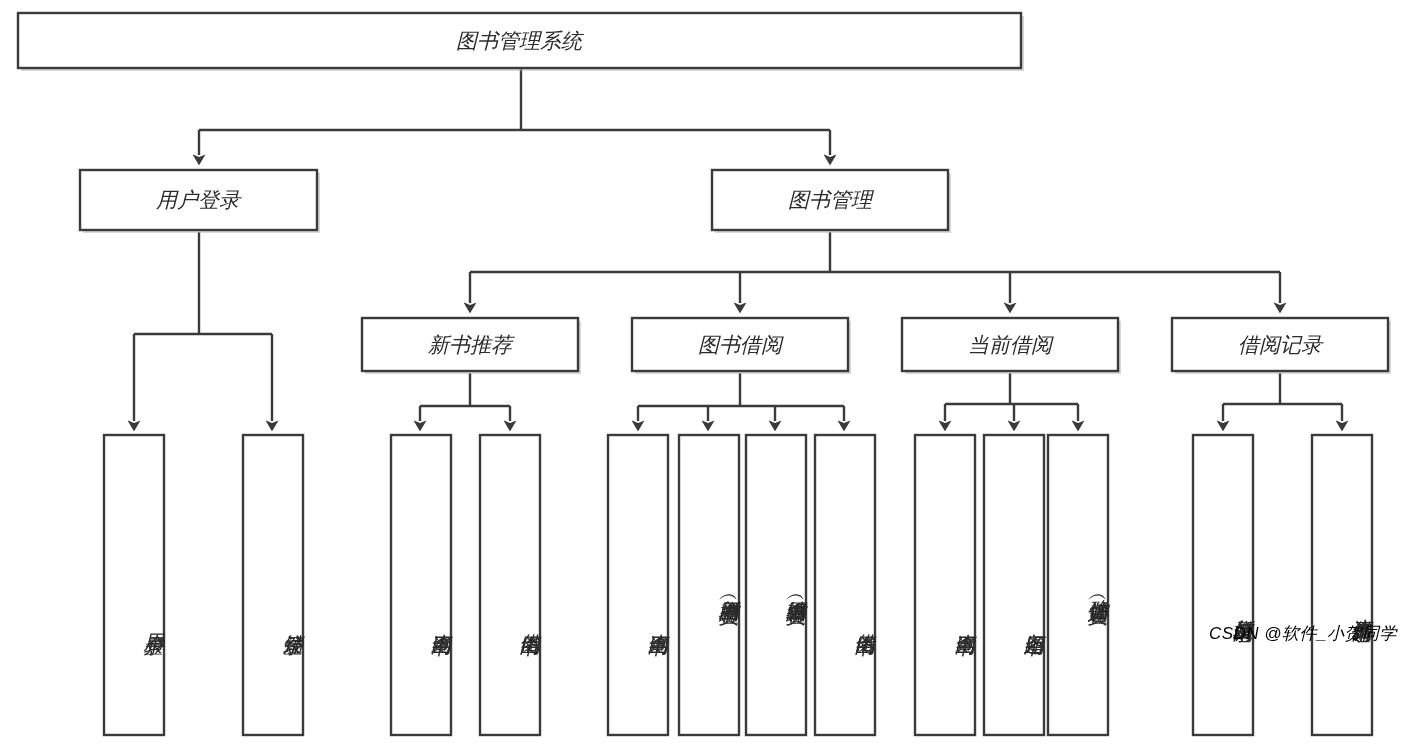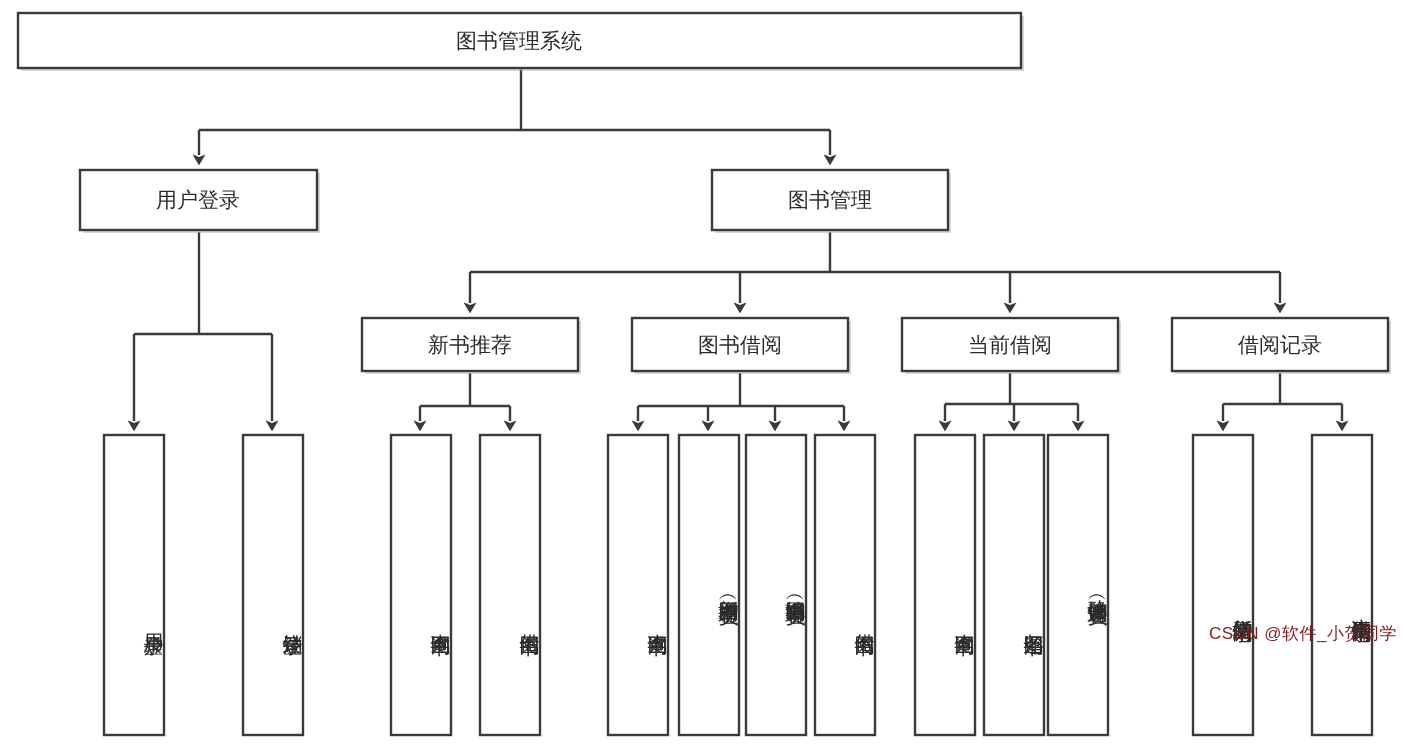--- a/index.html
+++ b/index.html
@@ -11,20 +11,21 @@
     width: 1405px;
     height: 747px;
     font-family: "Liberation Sans", "DejaVu Sans", sans-serif;
     overflow: hidden;
     position: relative;
   }
   #diagram-root {
     position: relative;
     width: 1405px;
     height: 649px;
+    font-style: italic;
   }
   svg#flow {
     position: absolute;
     left: 0;
     top: 0;
     width: 1405px;
     height: 747px;
   }
   .node-box {
     fill: #ffffff;
@@ -67,21 +68,21 @@
     letter-spacing: 1px;
     white-space: nowrap;
     pointer-events: none;
   }
   .watermark {
     position: absolute;
     right: 8px;
     bottom: 4px;
     font-family: "Liberation Sans", "DejaVu Sans", sans-serif;
     font-size: 17px;
-    color: #7f1d1d;
+    color: #000000;
     letter-spacing: 0.5px;
     white-space: nowrap;
   }
 </style>
 </head>
 <body>
 
 <div id="diagram-root">
 
   <svg id="flow" viewBox="0 0 1405 747">

